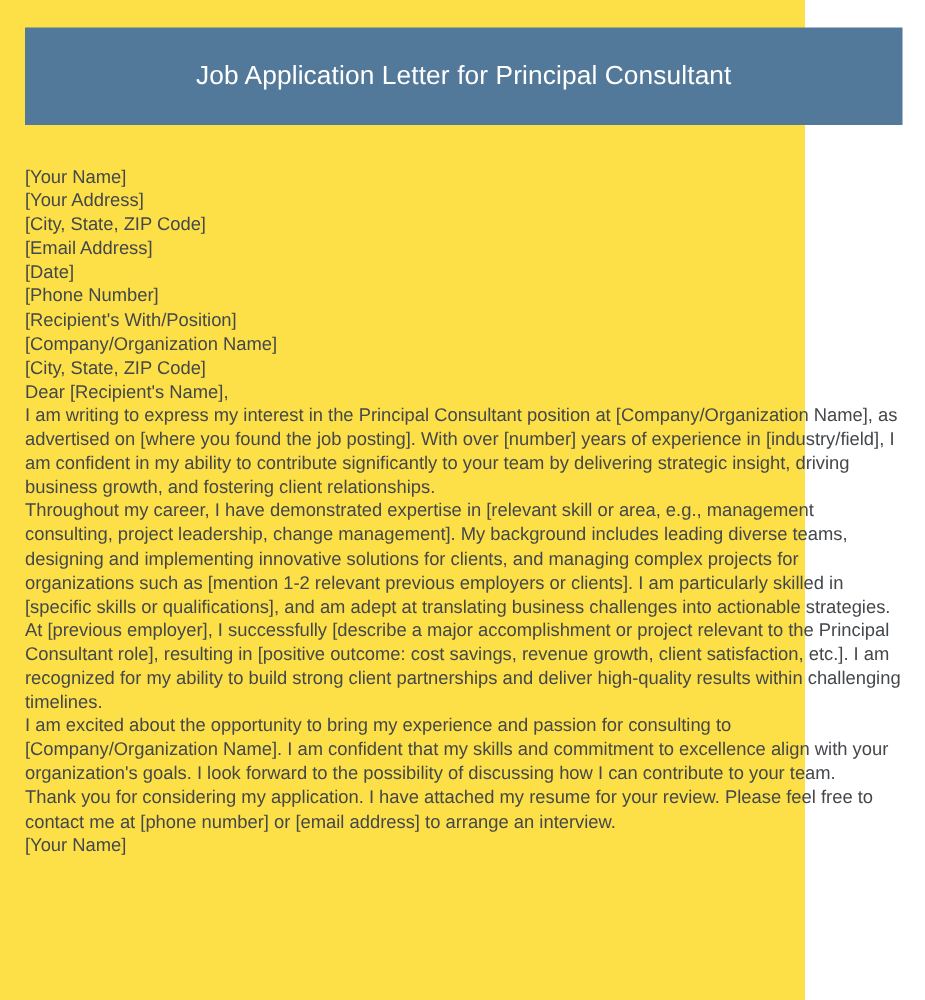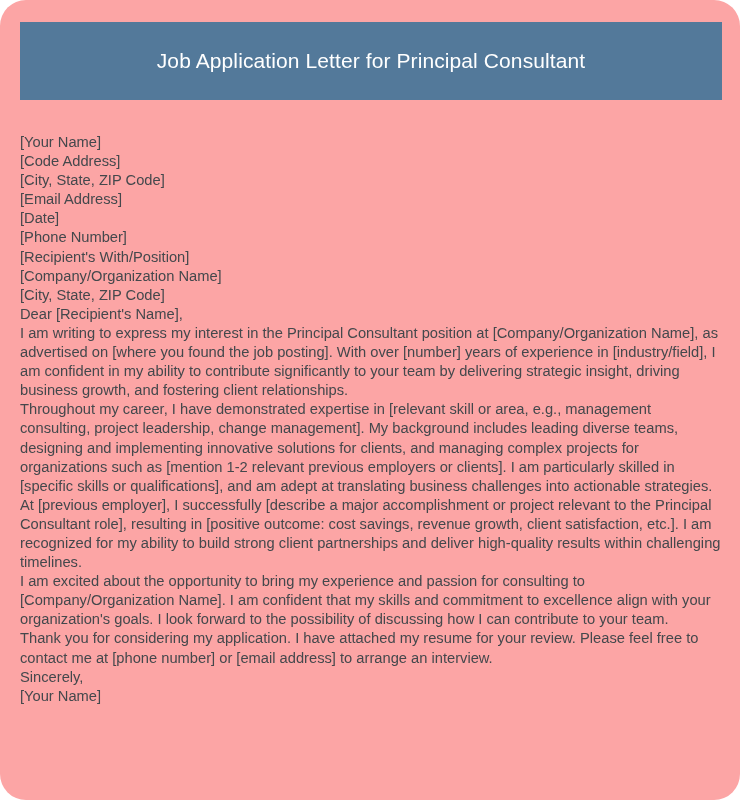--- a/index.html
+++ b/index.html
@@ -8,24 +8,23 @@
   }
   body {
     width: 740px;
     height: 800px;
     background: #ffffff;
     font-family: "Liberation Sans", sans-serif;
     overflow: hidden;
   }
   .page {
     position: relative;
-    width: 740px;
+    width: 644px;
     height: 800px;
-    background: #fca5a5;
-    border-radius: 26px;
+    background: #fde047;
   }
   .doc-header {
     position: absolute;
     left: 20px;
     top: 22px;
     width: 702px;
     height: 78px;
     background: #53799a;
     display: flex;
     align-items: center;
@@ -64,31 +63,30 @@
 <body>
 
 <div class="page">
 
   <div class="doc-header">
     <div class="doc-header-title">Job Application Letter for Principal Consultant</div>
   </div>
 
   <div class="letter-body">
       <p class="letter-line">[Your Name]</p>
-      <p class="letter-line">[Code Address]</p>
+      <p class="letter-line">[Your Address]</p>
       <p class="letter-line">[City, State, ZIP Code]</p>
       <p class="letter-line">[Email Address]</p>
       <p class="letter-line">[Date]</p>
       <p class="letter-line">[Phone Number]</p>
       <p class="letter-line">[Recipient's With/Position]</p>
       <p class="letter-line">[Company/Organization Name]</p>
       <p class="letter-line">[City, State, ZIP Code]</p>
       <p class="letter-line">Dear [Recipient's Name],</p>
       <p class="letter-line">I am writing to express my interest in the Principal Consultant position at [Company/Organization Name], as advertised on [where you found the job posting]. With over [number] years of experience in [industry/field], I am confident in my ability to contribute significantly to your team by delivering strategic insight, driving business growth, and fostering client relationships.</p>
       <p class="letter-line">Throughout my career, I have demonstrated expertise in [relevant skill or area, e.g., management consulting, project leadership, change management]. My background includes leading diverse teams, designing and implementing innovative solutions for clients, and managing complex projects for organizations such as [mention 1-2 relevant previous employers or clients]. I am particularly skilled in [specific skills or qualifications], and am adept at translating business challenges into actionable strategies.</p>
       <p class="letter-line">At [previous employer], I successfully [describe a major accomplishment or project relevant to the Principal Consultant role], resulting in [positive outcome: cost savings, revenue growth, client satisfaction, etc.]. I am recognized for my ability to build strong client partnerships and deliver high-quality results within challenging timelines.</p>
       <p class="letter-line">I am excited about the opportunity to bring my experience and passion for consulting to [Company/Organization Name]. I am confident that my skills and commitment to excellence align with your organization's goals. I look forward to the possibility of discussing how I can contribute to your team.</p>
       <p class="letter-line">Thank you for considering my application. I have attached my resume for your review. Please feel free to contact me at [phone number] or [email address] to arrange an interview.</p>
-      <p class="letter-line">Sincerely,</p>
       <p class="letter-line">[Your Name]</p>
     </div>
 
 </div>
 
 </body></html>

